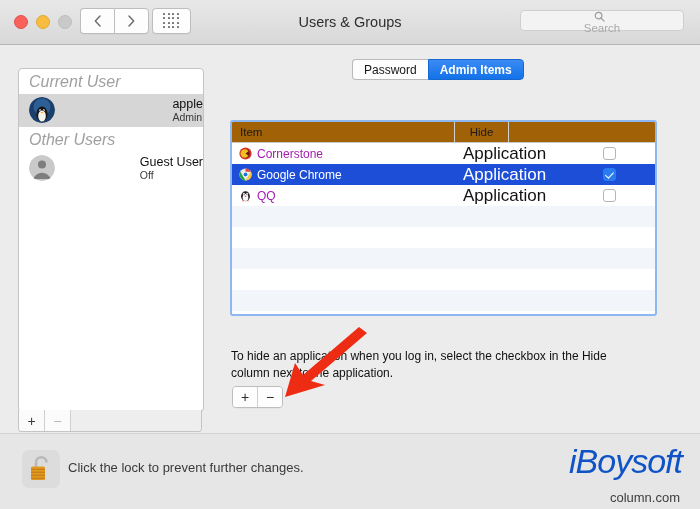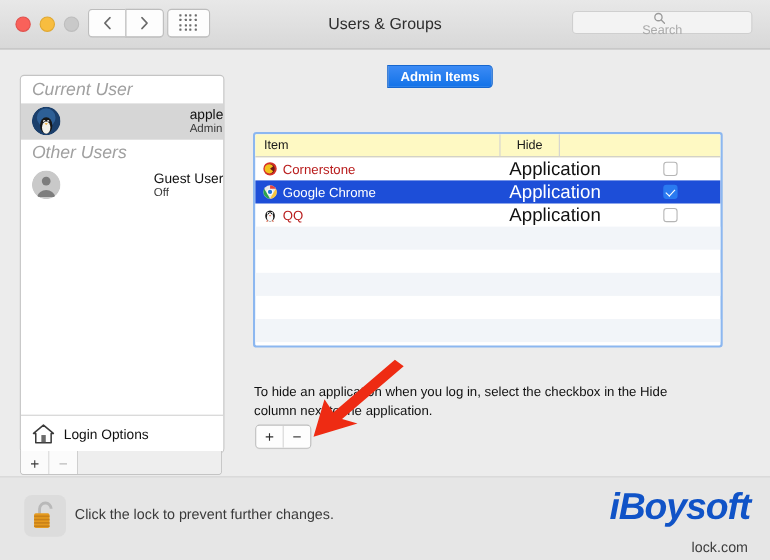--- a/index.html
+++ b/index.html
@@ -103,35 +103,35 @@
   .desc{
     position:absolute;left:231px;top:100px;font-size:12.5px;color:#111;
   }
 
   .table{
     position:absolute;left:230px;top:120px;width:427px;height:196px;
     background:#fff;border:2px solid #8cb7f0;border-radius:3px;
     box-sizing:border-box;overflow:hidden;
   }
   .thead{
-    display:flex;height:21px;background:#fef9c3;
+    display:flex;height:21px;background:#a16207;
     border-bottom:1px solid #c9c9c9;box-sizing:border-box;
     position:relative;
   }
   .th{font-size:11.5px;color:#1a1a1a;display:flex;align-items:center;box-sizing:border-box;}
   .th.item{width:223px;padding-left:8px;border-right:1px solid #d2d2d2;}
   .th.kind{width:127px;padding-left:8px;border-right:1px solid #d2d2d2;}
   .th.hide{width:54px;justify-content:center;border-right:1px solid #d2d2d2;}
   .th.pad{flex:1;}
 
   .trow{display:flex;height:21px;align-items:center;box-sizing:border-box;}
   .trow.alt{background:#f2f5f9;}
   .trow.sel{background:#1d4ed8;}
   .c-item{width:223px;display:flex;align-items:center;padding-left:7px;box-sizing:border-box;}
-  .c-item .nm{font-size:12px;color:#b91c1c;margin-left:5px;}
+  .c-item .nm{font-size:12px;color:#a21caf;margin-left:5px;}
   .trow.sel .c-item .nm{color:#fff;}
   .c-kind{width:127px;padding-left:8px;font-size:17px;color:#111;box-sizing:border-box;}
   .trow.sel .c-kind{color:#fff;}
   .c-hide{width:54px;display:flex;align-items:center;justify-content:center;box-sizing:border-box;}
   .c-pad{flex:1;}
   .appicon{width:13px;height:13px;flex:0 0 auto;display:block;}
   .cbx{
     width:13px;height:13px;border:1px solid #b5b5b5;border-radius:3px;
     background:#fff;box-sizing:border-box;display:flex;align-items:center;justify-content:center;
   }
@@ -161,21 +161,21 @@
   .arrow{position:absolute;left:255px;top:325px;pointer-events:none;}
 
   
   .footer{
     position:absolute;left:0;bottom:0;width:700px;height:75px;
     background:#e6e6e6;border-top:1px solid #d4d4d4;
   }
   .lockbtn{position:absolute;left:22px;top:16px;width:38px;height:38px;
            background:#dcdcdc;border-radius:7px;display:flex;align-items:center;justify-content:center;}
   .locktext{position:absolute;left:68px;top:26px;font-size:13px;color:#3a3a3a;}
-  .brand{position:absolute;right:18px;top:8px;font-size:34px;font-weight:bold;
+  .brand{position:absolute;right:18px;top:8px;font-size:34px;font-weight:normal;
          font-style:italic;color:#1053c7;letter-spacing:-1px;}
   .wsx{position:absolute;right:20px;bottom:4px;font-size:13px;color:#3d3d3d;}
 </style>
 </head>
 <body>
 
 <div class="window">
 
   <div class="titlebar">
     <div class="traffic">
@@ -260,36 +260,30 @@
         <circle cx="13" cy="13" r="13" fill="#c9c9c9"></circle>
         <circle cx="13" cy="9.6" r="4" fill="#7d7d7d"></circle>
         <path d="M4.6 24 a8.6 8 0 0 1 16.8 0 Z" fill="#7d7d7d"></path>
       </svg>
       <div>
         <div class="uname">Guest User</div>
         <div class="usub">Off</div>
       </div>
     </div>
 
-    <div class="loginopts">
-      <svg width="21" height="19" viewBox="0 0 21 19">
-        <path d="M10.5 1.5 L19.5 9 L17.5 9 L17.5 17.5 L3.5 17.5 L3.5 9 L1.5 9 Z" fill="#fff" stroke="#3a3a3a" stroke-width="1.4" stroke-linejoin="round"></path>
-        <rect x="8.6" y="10.5" width="4" height="6.5" fill="#6b6b6b"></rect>
-      </svg>
-      <span class="lo-label">Login Options</span>
-    </div>
   </div>
 
   <div class="sidebtns">
     <div class="sb">+</div>
     <div class="sb dis">−</div>
     <div class="sb fill"></div>
   </div>
 
   <div class="tabs">
+    <div class="tab inactive">Password</div>
     <div class="tab active">Admin Items</div>
   </div>
 
 
   <div class="table">
     <div class="thead">
       <div class="th item">Item</div>
       <div class="th hide">Hide</div>
       <div class="th pad"></div>
     </div>
@@ -376,16 +370,16 @@
         <path d="M8 12 L8 7.5 A5 5 0 0 1 18.5 7.5" fill="none" stroke="#b9b9b9" stroke-width="2.6"></path>
         <rect x="3" y="11.5" width="14" height="13.5" rx="1.6" fill="#e59a1f"></rect>
         <rect x="3" y="13.6" width="14" height="1.5" fill="#c8811a"></rect>
         <rect x="3" y="16.6" width="14" height="1.5" fill="#c8811a"></rect>
         <rect x="3" y="19.6" width="14" height="1.5" fill="#c8811a"></rect>
         <rect x="3" y="22.6" width="14" height="1.5" fill="#c8811a"></rect>
       </svg>
     </div>
     <div class="locktext">Click the lock to prevent further changes.</div>
     <div class="brand">iBoysoft</div>
-    <div class="wsx">lock.com</div>
+    <div class="wsx">column.com</div>
   </div>
 
 </div>
 
 </body></html>

